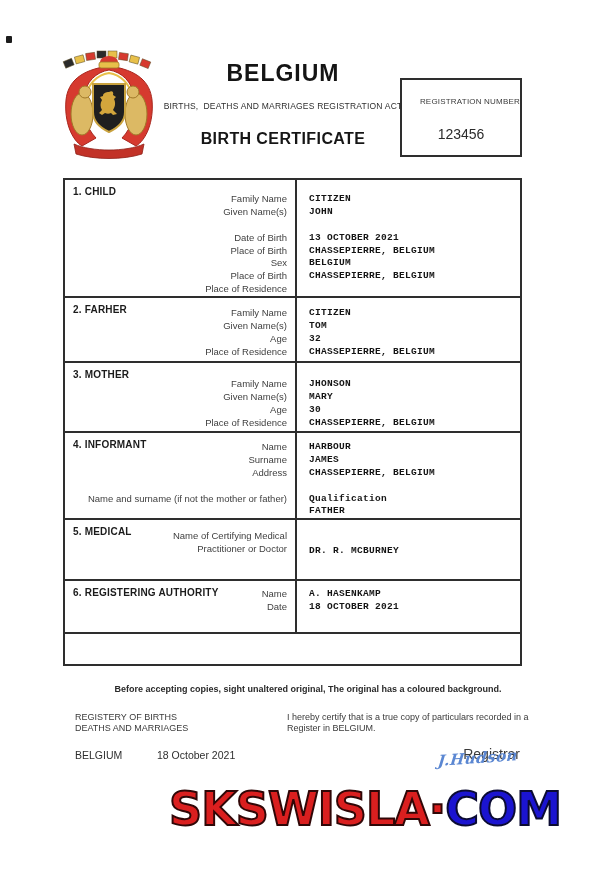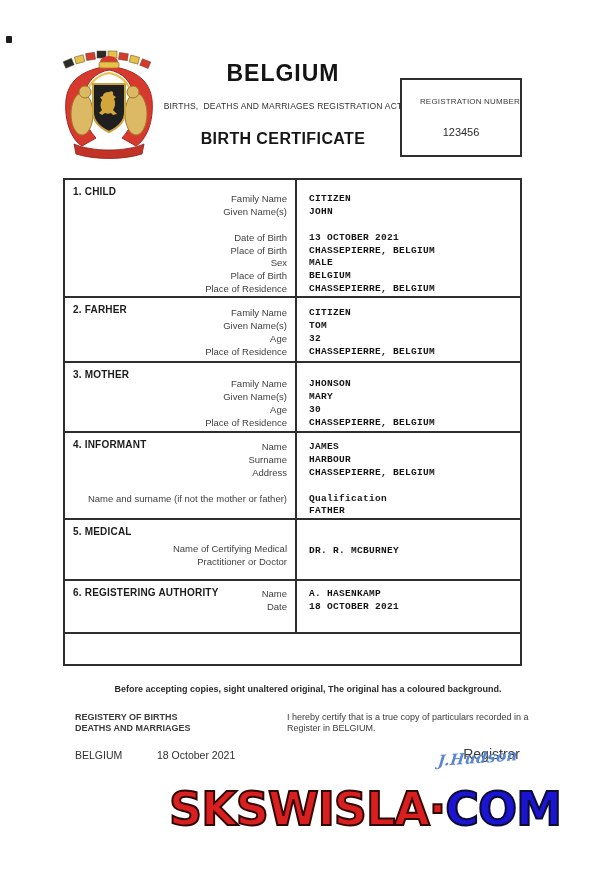--- a/index.html
+++ b/index.html
@@ -9,21 +9,21 @@
   
   .arms{position:absolute;left:56px;top:50px;width:106px;height:114px;}
   .scan-artifact{position:absolute;left:6px;top:36px;width:6px;height:7px;background:#1c1c1c;border-radius:1px;}
   .head-center{position:absolute;left:128px;top:60px;width:310px;text-align:center;}
   .country-title{font-size:23px;font-weight:bold;color:#141414;letter-spacing:1px;}
   .act-line{margin-top:14px;font-size:8.5px;color:#2e2e2e;white-space:pre;letter-spacing:.2px;}
   .doc-title{margin-top:19px;font-size:16px;font-weight:bold;color:#161616;letter-spacing:.4px;}
   .reg-box{position:absolute;left:400px;top:78px;width:122px;height:79px;border:2px solid #2e2e2e;
            box-sizing:border-box;text-align:center;}
   .reg-label{margin-top:17px;font-size:8px;color:#3a3a3a;letter-spacing:.2px;text-align:right;}
-  .reg-number{margin-top:20px;font-size:11px;color:#2b2b2b;}
+  .reg-number{margin-top:20px;font-size:14px;color:#2b2b2b;}
 
   
   .cert-table{position:absolute;left:63px;top:178px;width:459px;height:488px;border:2px solid #2e2e2e;
               box-sizing:border-box;display:flex;flex-direction:column;}
   .section{display:flex;position:relative;flex:0 0 auto;}
   .section + .section{border-top:2px solid #2e2e2e;}
   .section.grow{flex:1 1 auto;align-items:center;}
   .cell{box-sizing:border-box;overflow:hidden;}
   .cell.left{width:232px;border-right:2px solid #2e2e2e;position:relative;}
   .cell.right{flex:1;}
@@ -31,21 +31,21 @@
              letter-spacing:.2px;white-space:nowrap;}
   .labels{text-align:right;padding-right:8px;}
   .values{padding-left:12px;}
   .frow{line-height:12.9px;height:12.9px;font-size:9.5px;white-space:nowrap;}
   .labels .frow{color:#3f3f3f;}
   .values .frow{font-family:"Liberation Mono",monospace;font-weight:bold;color:#141414;letter-spacing:.3px;}
 
   
   .notice{position:absolute;left:0;top:684px;width:616px;text-align:center;font-size:9px;
           font-weight:bold;color:#2a2a2a;}
-  .registry-block{position:absolute;left:75px;top:712px;font-size:9px;color:#3a3a3a;line-height:11px;font-weight:bold;}
+  .registry-block{position:absolute;left:75px;top:712px;font-size:9px;color:#3a3a3a;line-height:11px;}
   .certify-block{position:absolute;left:287px;top:712px;width:252px;font-size:9px;color:#3a3a3a;line-height:11px;}
   .registrar-label{position:absolute;left:420px;top:746px;width:100px;text-align:right;font-size:14px;color:#3a3a3a;}
   .footer-country{position:absolute;left:75px;top:749px;font-size:10.5px;color:#2f2f2f;}
   .footer-date{position:absolute;left:157px;top:749px;font-size:10.5px;color:#2f2f2f;}
   .signature{position:absolute;left:438px;top:748px;width:110px;font-family:"DejaVu Serif",serif;
              font-style:italic;font-weight:bold;font-size:15px;transform:rotate(-4deg) skewX(-10deg);
              letter-spacing:.5px;}
 
   
   .watermark{position:absolute;left:365px;top:782px;transform:translateX(-50%);white-space:nowrap;
@@ -119,21 +119,20 @@
             <div class="frow">Place of Residence</div>
           </div>
       </div>
       <div class="cell right">
           <div class="values" style="padding-top:13px">
             <div class="frow">CITIZEN</div>
             <div class="frow">JOHN</div>
             <div class="frow">&nbsp;</div>
             <div class="frow">13 OCTOBER 2021</div>
             <div class="frow">CHASSEPIERRE, BELGIUM</div>
-            <div class="frow">MALE</div>
             <div class="frow">BELGIUM</div>
             <div class="frow">CHASSEPIERRE, BELGIUM</div>
           </div>
         </div>
     </div>
 
     <div class="section" style="height:63px">
       <div class="cell left">
         <div class="sec-title">2. FARHER</div>
         <div class="labels" style="padding-top:9px">
@@ -180,34 +179,34 @@
             <div class="frow">Name</div>
             <div class="frow">Surname</div>
             <div class="frow">Address</div>
             <div class="frow">&nbsp;</div>
             <div class="frow">Name and surname (if not the mother or father)</div>
             <div class="frow">&nbsp;</div>
           </div>
       </div>
       <div class="cell right">
           <div class="values" style="padding-top:8px">
+            <div class="frow">HARBOUR</div>
             <div class="frow">JAMES</div>
-            <div class="frow">HARBOUR</div>
             <div class="frow">CHASSEPIERRE, BELGIUM</div>
             <div class="frow">&nbsp;</div>
             <div class="frow">Qualification</div>
             <div class="frow">FATHER</div>
           </div>
         </div>
     </div>
 
     <div class="section" style="height:59px">
       <div class="cell left">
         <div class="sec-title">5. MEDICAL</div>
-        <div class="labels" style="padding-top:23px">
+        <div class="labels" style="padding-top:10px">
             <div class="frow">Name of Certifying Medical</div>
             <div class="frow">Practitioner or Doctor</div>
           </div>
       </div>
       <div class="cell right">
           <div class="values" style="padding-top:12px">
             <div class="frow">&nbsp;</div>
             <div class="frow">DR. R. MCBURNEY</div>
           </div>
         </div>

